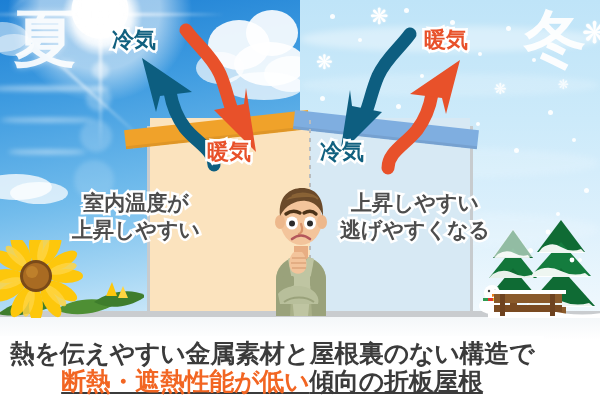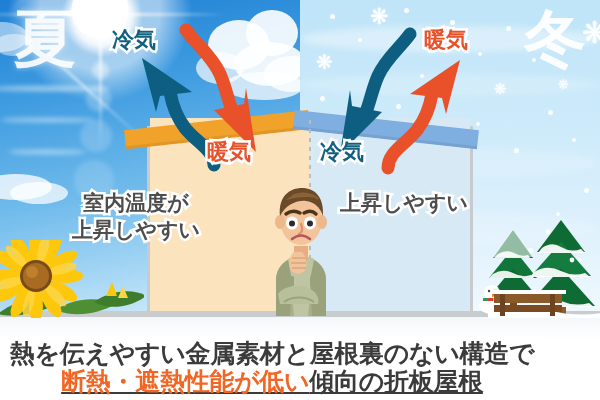--- a/index.html
+++ b/index.html
@@ -283,20 +283,21 @@
   <div class="airlabel warm" style="left:207px;top:141px;">暖気</div>
   <div class="airlabel warm" style="left:424px;top:29px;">暖気</div>
   <div class="airlabel cool" style="left:320px;top:141px;">冷気</div>
 
   <div class="roomtext roomtext-l">
     <div>室内温度が</div>
     <div>上昇しやすい</div>
   </div>
   <div class="roomtext roomtext-r">
     <div>上昇しやすい</div>
+    <div>逃げやすくなる</div>
   </div>
 
   <svg class="scn" style="left:258px;top:176px;" width="86" height="140" viewBox="0 0 86 140">
 
     <path d="M18 140 V104 C18 92 26 84 36 81 L43 79 L50 81 C60 84 68 92 68 104 V140 Z" fill="#A9B088"></path>
     <path d="M36 81 L43 94 L50 81 L56 83 L50 140 H36 L30 83 Z" fill="#BFC5A2"></path>
     <path d="M18 140 V104 C18 95 23 88 30 84 L34 104 L32 140Z" fill="#9AA27B"></path>
     <path d="M68 140 V104 C68 95 63 88 56 84 L52 104 L54 140Z" fill="#9AA27B"></path>
 
     <rect x="24" y="100" width="12" height="10" rx="1.5" fill="#9AA27B"></rect>

